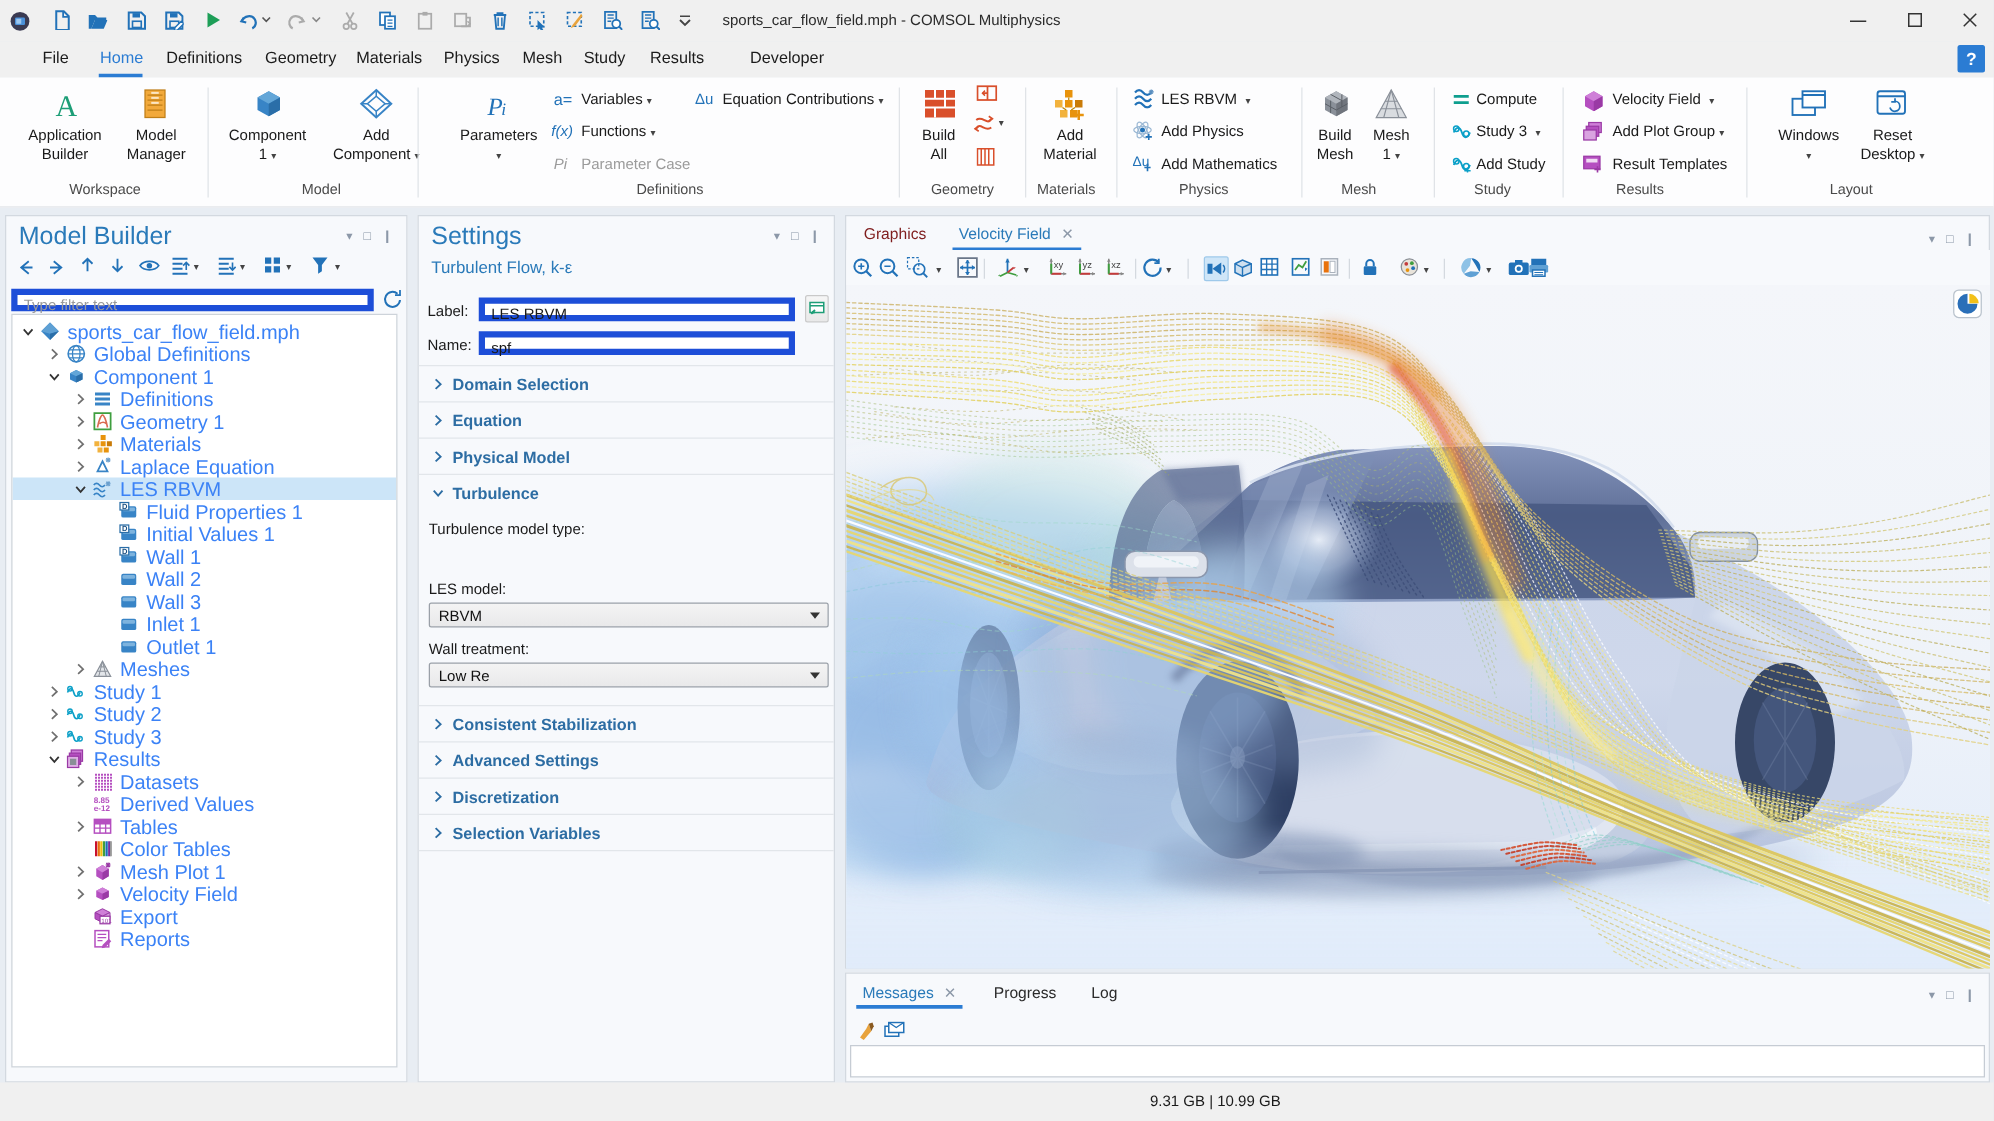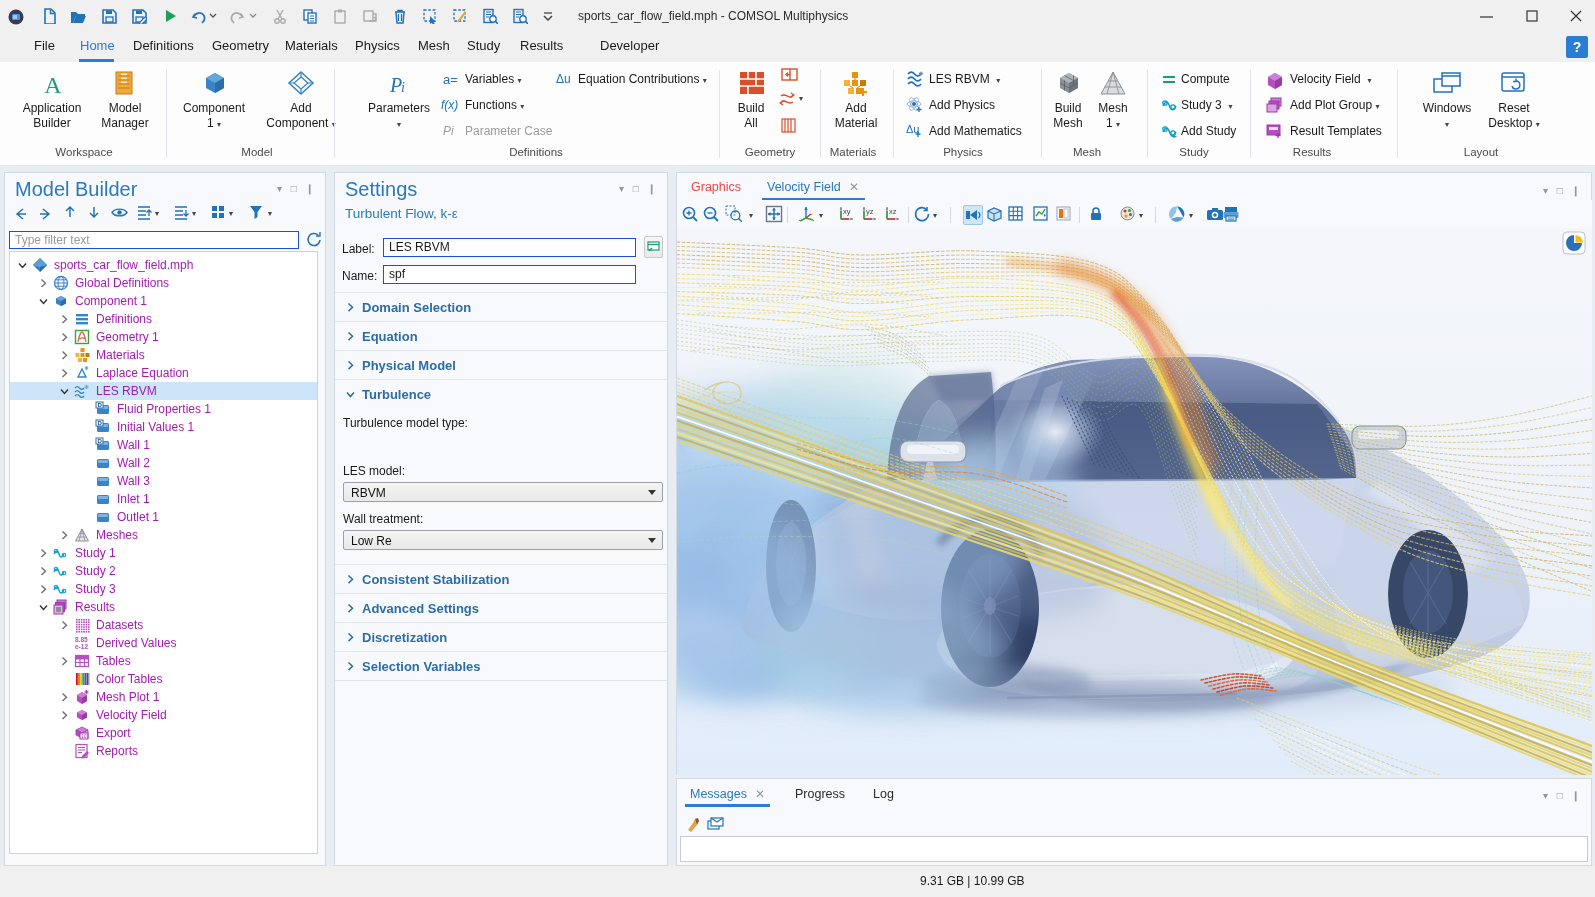--- a/index.html
+++ b/index.html
@@ -17,27 +17,27 @@
 .rsmall{position:absolute;font-size:12px;color:#1a1a1a;white-space:nowrap;}
 .rsmall.gray{color:#9b9b9b;}
 .dd{color:#444;font-size:8px;}
 
 .panel{position:absolute;background:#f7f9fc;border:1px solid #d3d9e0;}
 .ptitle{position:absolute;left:10px;top:5px;font-size:20px;color:#2a7ab9;}
 .picons{position:absolute;right:8px;top:10px;color:#8c98a8;font-size:10px;letter-spacing:3px;}
 
 #tree{position:absolute;left:4px;top:78px;width:309px;height:603px;background:#ffffff;border:1px solid #cdd3da;overflow:hidden;}
 .trow{position:absolute;left:0;width:100%;height:18px;white-space:nowrap;}
-.trow .lbl{position:absolute;top:2px;font-size:12px;color:#a21caf;}
+.trow .lbl{position:absolute;top:2px;font-size:16px;color:#3b82f6;}
 .chev{position:absolute;top:4px;width:10px;height:10px;}
 .ticon{position:absolute;top:1px;width:16px;height:16px;}
 .tsel{position:absolute;left:0;width:100%;height:18px;background:#cce5f8;}
 
 .slabel{position:absolute;font-size:12px;color:#1a1a1a;}
-.sinput{position:absolute;background:#fff;border:1px solid #1d4ed8;font-size:12px;color:#1a1a1a;padding-left:5px;line-height:16px;}
+.sinput{position:absolute;background:#fff;border:5px solid #1d4ed8;font-size:12px;color:#1a1a1a;padding-left:5px;line-height:16px;}
 .shead{position:absolute;left:0;width:100%;height:29px;border-top:1px solid #e2e6ea;}
 .shead .tx{position:absolute;left:27px;top:7px;font-size:13px;color:#2d6da3;font-weight:700;}
 .shead .ch{position:absolute;left:10px;top:9px;}
 .combo{position:absolute;height:20px;background:linear-gradient(#f4f4f4,#e9e9ea);border:1px solid #9aa0a8;border-radius:2px;font-size:12px;color:#111;}
 .combo .ct{position:absolute;left:7px;top:3px;}
 .combo .ca{position:absolute;right:6px;top:7px;width:0;height:0;border-left:4px solid transparent;border-right:4px solid transparent;border-top:5px solid #333;}
 #gtoolbar{position:absolute;left:677px;top:200px;width:915px;height:28px;background:#f7f9fc;}
 #gcanvas{position:absolute;left:677px;top:228px;width:915px;height:547px;overflow:hidden;}
 
 #messages{position:absolute;left:676px;top:778px;width:916px;height:88px;background:#f7f9fc;border:1px solid #d3d9e0;}
@@ -990,21 +990,21 @@
       <span class="ch">
         <svg width="11" height="11" viewBox="0 0 11 11" style="">
           <path d="M3.5 1.5l4 3.8-4 3.8" fill="none" stroke="#2d6da3" stroke-width="1.5"></path>
         </svg>
       </span>
       <span class="tx">Selection Variables</span>
     </div>
     <div class="shead" style="top:507px;height:1px;"></div>
   </div>
 <div class="panel" style="left:676px;top:172px;width:916px;height:603px;">
-    <div class="abs" style="left:14px;top:7px;font-size:12.5px;color:#ef4444;">Graphics</div>
+    <div class="abs" style="left:14px;top:7px;font-size:12.5px;color:#7f1d1d;">Graphics</div>
     <div class="abs" style="left:90px;top:7px;font-size:12.5px;color:#2a7ab9;">Velocity Field</div>
     <div class="abs" style="left:172px;top:7px;color:#8c98a8;font-size:12px;">✕</div>
     <div class="abs" style="left:85px;top:25px;width:103px;height:3px;background:#2b7cd3;"></div>
     <div class="picons" style="top:12px;">▾ □ ❙</div>
   </div>
 <div id="gtoolbar">
     <div class="abs" style="left:4px;top:5px;">
       <svg width="18" height="18" viewBox="0 0 18 18" style="">
         <circle cx="8" cy="8" r="5.5" fill="none" stroke="#2272b8" stroke-width="1.6"></circle>
         <path d="M12 12l4 4" stroke="#2272b8" stroke-width="1.8"></path>

